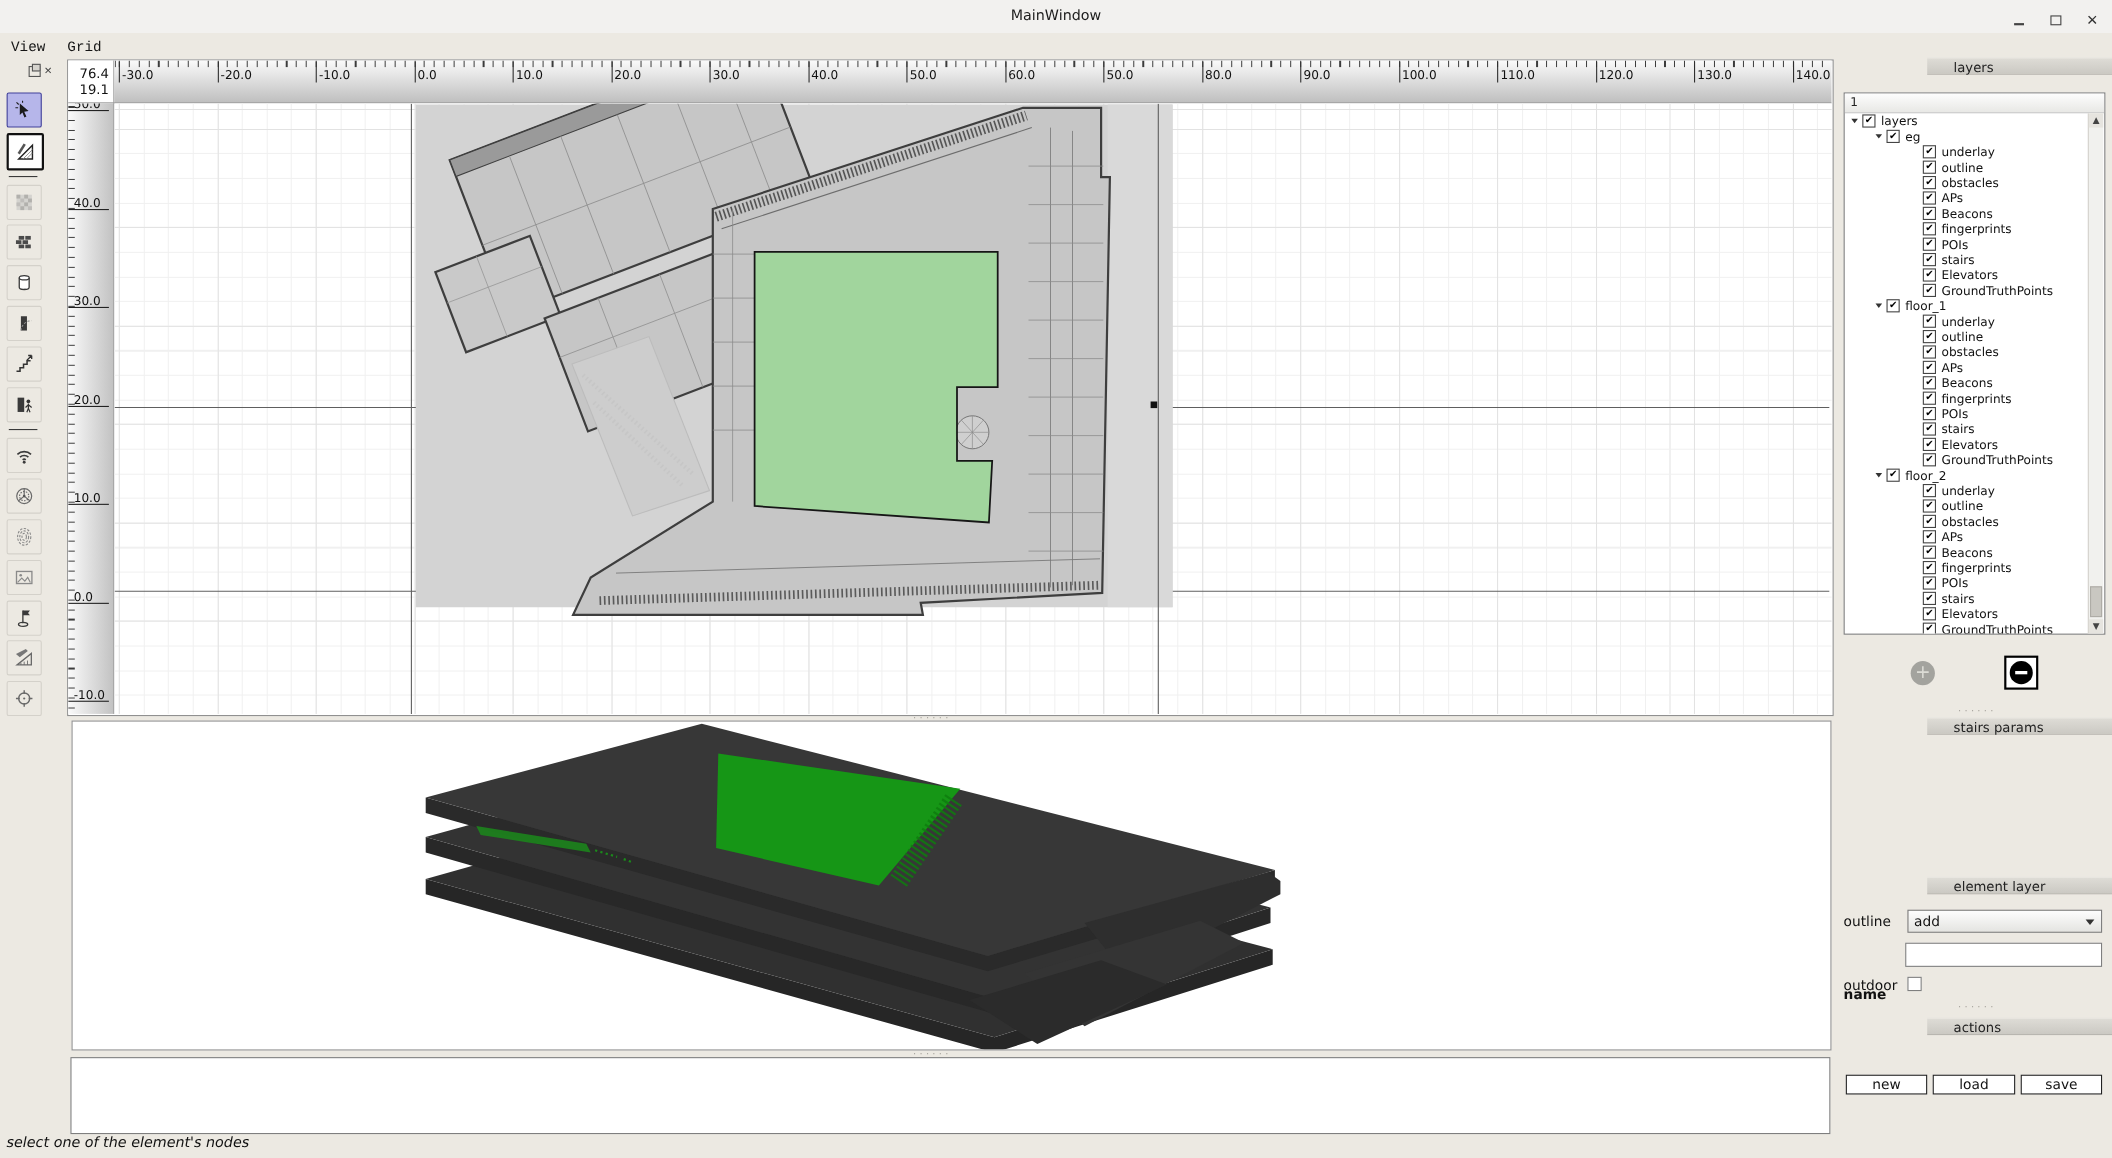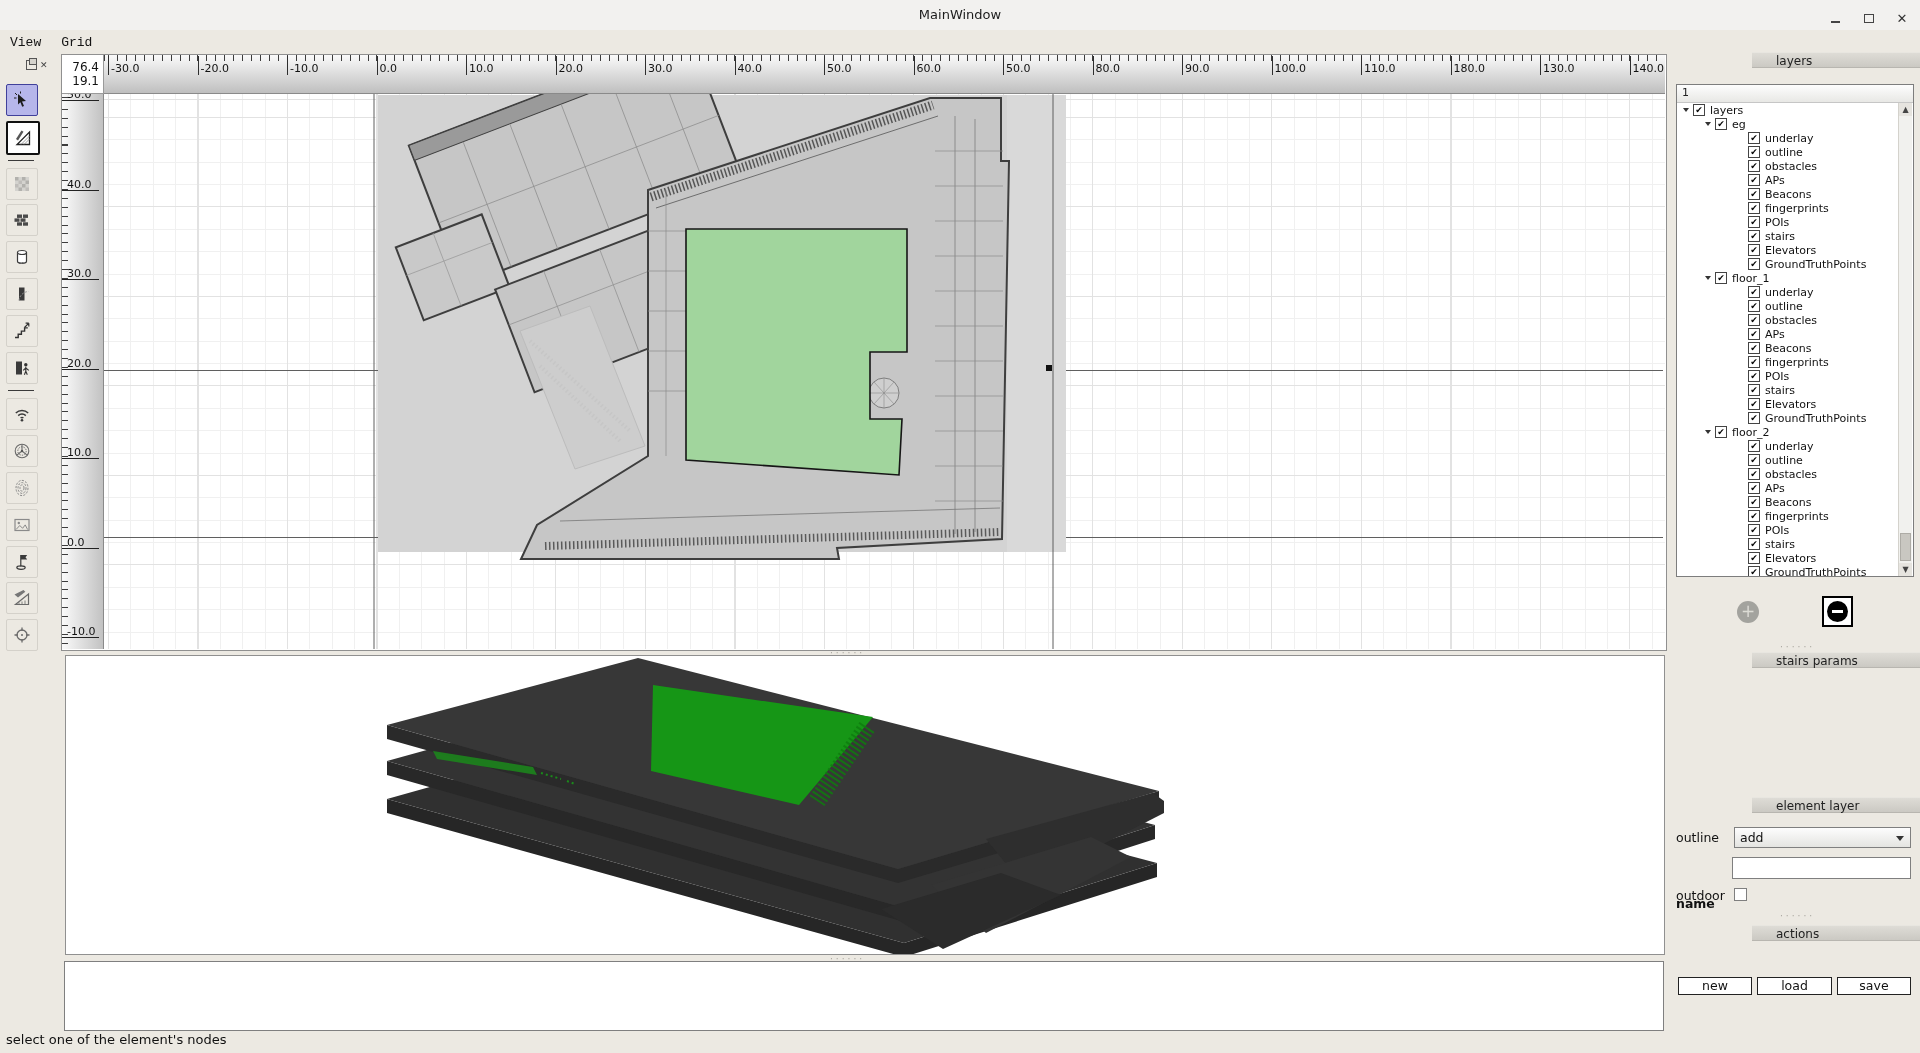--- a/index.html
+++ b/index.html
@@ -44,21 +44,21 @@
       repeating-linear-gradient(0deg,#f0f0f0 0 1px,transparent 1px 22.375px);
     background-position:4px 6px;overflow:hidden;}
   #scene-svg{position:absolute;left:0;top:0;}
   .guide{stroke:#5f5f5f;stroke-width:1;}
   
   .split-dots{color:#a8a59e;font-size:9px;letter-spacing:3px;line-height:6px;}
   
   #view3d{left:65px;top:655px;width:1598px;height:298px;background:#fff;border:1px solid #909090;overflow:hidden;}
   
   #bottombox{left:64px;top:961px;width:1598px;height:68px;background:#fff;border:1px solid #7f7f7f;}
-  #statusbar{left:0;top:1029px;width:1920px;height:24px;}
+  #statusbar{left:0;top:1029px;width:1920px;height:24px;font-style:italic;}
   #status-text{padding-left:6px;font-size:13px;color:#111;line-height:22px;}
   
   .dock-title{position:absolute;left:1752px;width:252px;height:16px;background:linear-gradient(#dedcd6,#cbc9c3);
      border-top:1px solid #e8e6e0;border-bottom:1px solid #b8b6b0;font-size:12px;color:#222;line-height:16px;padding-left:24px;box-sizing:border-box;}
   .dock-btns{position:absolute;right:4px;top:2px;display:flex;gap:3px;}
   .mini-float{width:9px;height:8px;border:1px solid #555;position:relative;background:transparent;}
   .mini-float:after{content:"";position:absolute;left:2px;top:-3px;width:6px;height:5px;border:1px solid #555;background:#d5d3cd;}
   .mini-close{font-size:9px;line-height:10px;color:#444;font-weight:bold;}
   #tree{left:1676px;top:84px;width:238px;height:493px;background:#fff;border:1px solid #7d7d7d;box-sizing:border-box;overflow:hidden;}
   #tree-header{height:17px;background:linear-gradient(#fdfdfd,#e8e8e5);border-bottom:1px solid #c6c6c6;font-size:11px;color:#222;padding-left:5px;line-height:16px;}
@@ -252,21 +252,21 @@
       <div class="hlabel" style="left: 902px;">50.0</div>
       <div class="hmajor" style="left: 988.5px;"></div>
       <div class="hlabel" style="left: 991.5px;">80.0</div>
       <div class="hmajor" style="left: 1078px;"></div>
       <div class="hlabel" style="left: 1081px;">90.0</div>
       <div class="hmajor" style="left: 1167.5px;"></div>
       <div class="hlabel" style="left: 1170.5px;">100.0</div>
       <div class="hmajor" style="left: 1257px;"></div>
       <div class="hlabel" style="left: 1260px;">110.0</div>
       <div class="hmajor" style="left: 1346.5px;"></div>
-      <div class="hlabel" style="left: 1349.5px;">180.0</div>
+      <div class="hlabel" style="left: 1349.5px;">120.0</div>
       <div class="hmajor" style="left: 1436px;"></div>
       <div class="hlabel" style="left: 1439px;">130.0</div>
       <div class="hmajor" style="left: 1525.5px;"></div>
       <div class="hlabel" style="left: 1528.5px;">140.0</div>
     </div>
   <div class="abs" id="vruler">
       <div class="minors"></div>
       <div class="vlabel" style="top: -6px;">50.0</div>
       <div class="vlabel" style="top: 83.5px;">40.0</div>
       <div class="vlabel" style="top: 173px;">30.0</div>

